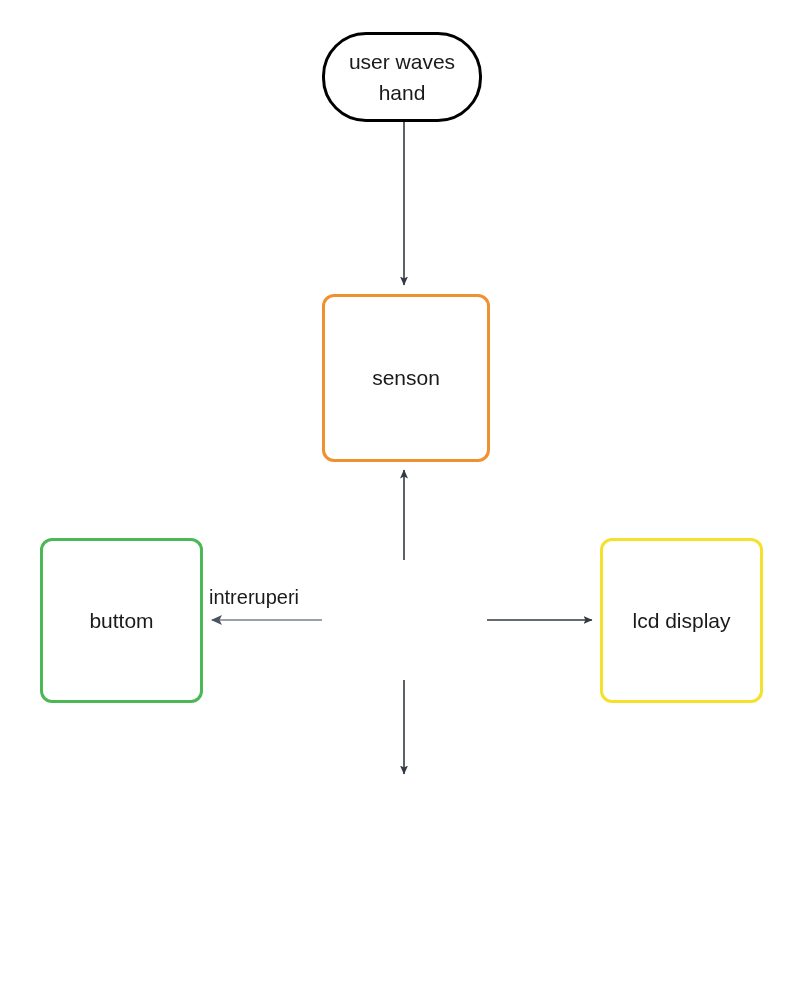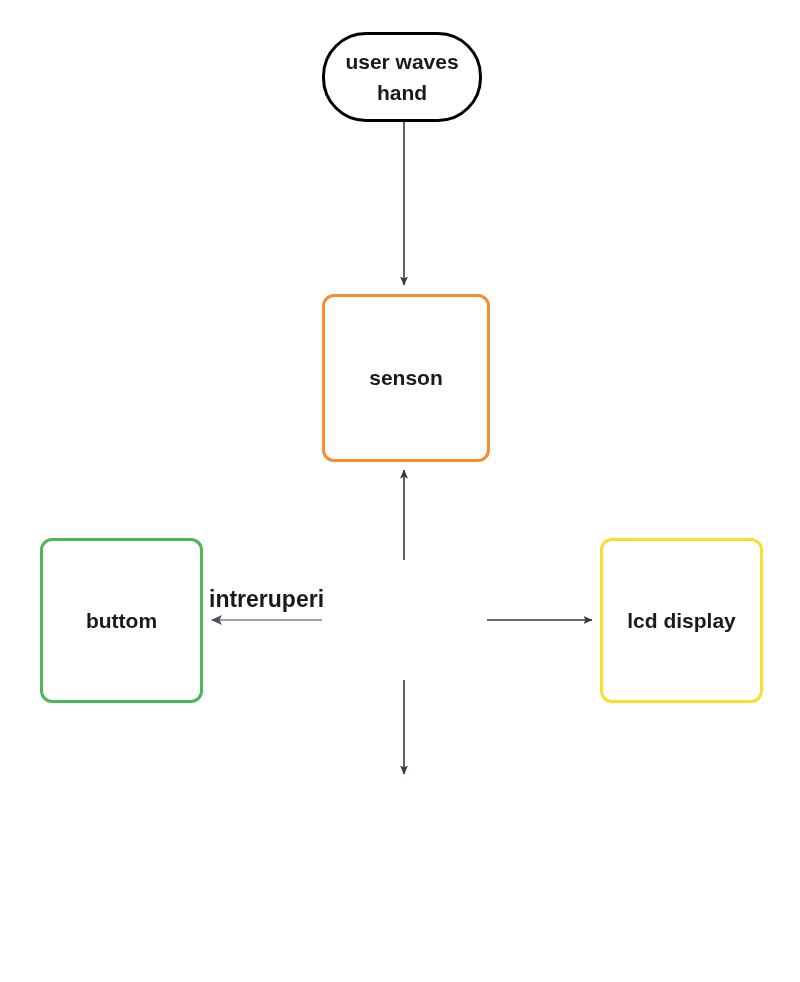--- a/index.html
+++ b/index.html
@@ -9,21 +9,20 @@
   }
   body {
     font-family: "Liberation Sans", sans-serif;
   }
   #canvas {
     position: relative;
     width: 800px;
     height: 898px;
     background: #ffffff;
     overflow: hidden;
-    font-weight: bold;
   }
   .edges {
     position: absolute;
     left: 0;
     top: 0;
     width: 800px;
     height: 982px;
   }
   .node {
     position: absolute;
@@ -46,21 +45,21 @@
     border-width: 3px;
     border-style: solid;
     border-radius: 12px;
   }
   .node-label {
     pointer-events: none;
     white-space: pre-line;
   }
   .edge-label {
     position: absolute;
-    font-size: 23px;
+    font-size: 20px;
     color: #1a1a1a;
     background: #ffffff;
     padding: 0 1px;
     white-space: nowrap;
     z-index: 3;
   }
 </style>
 </head>
 <body>
 

